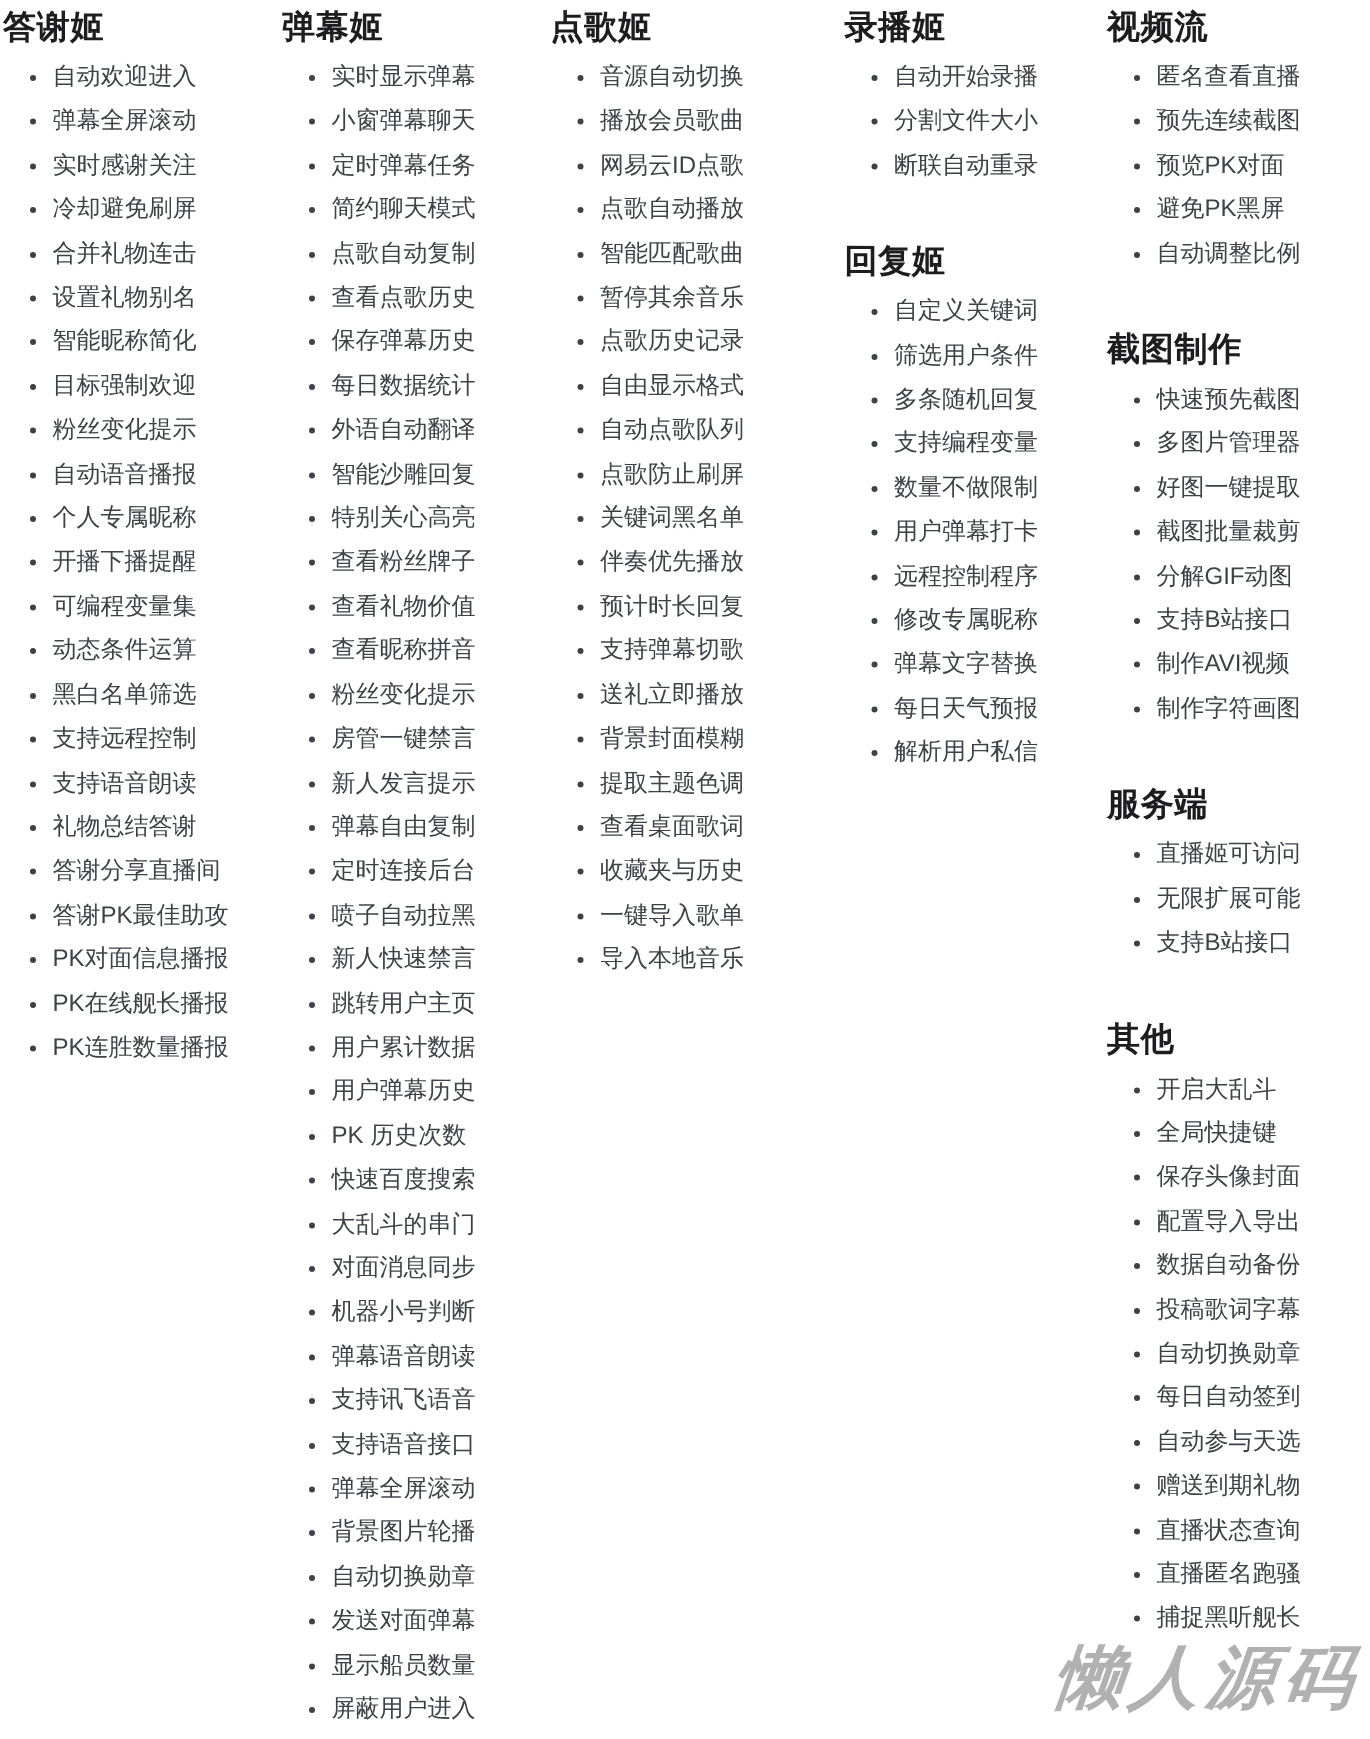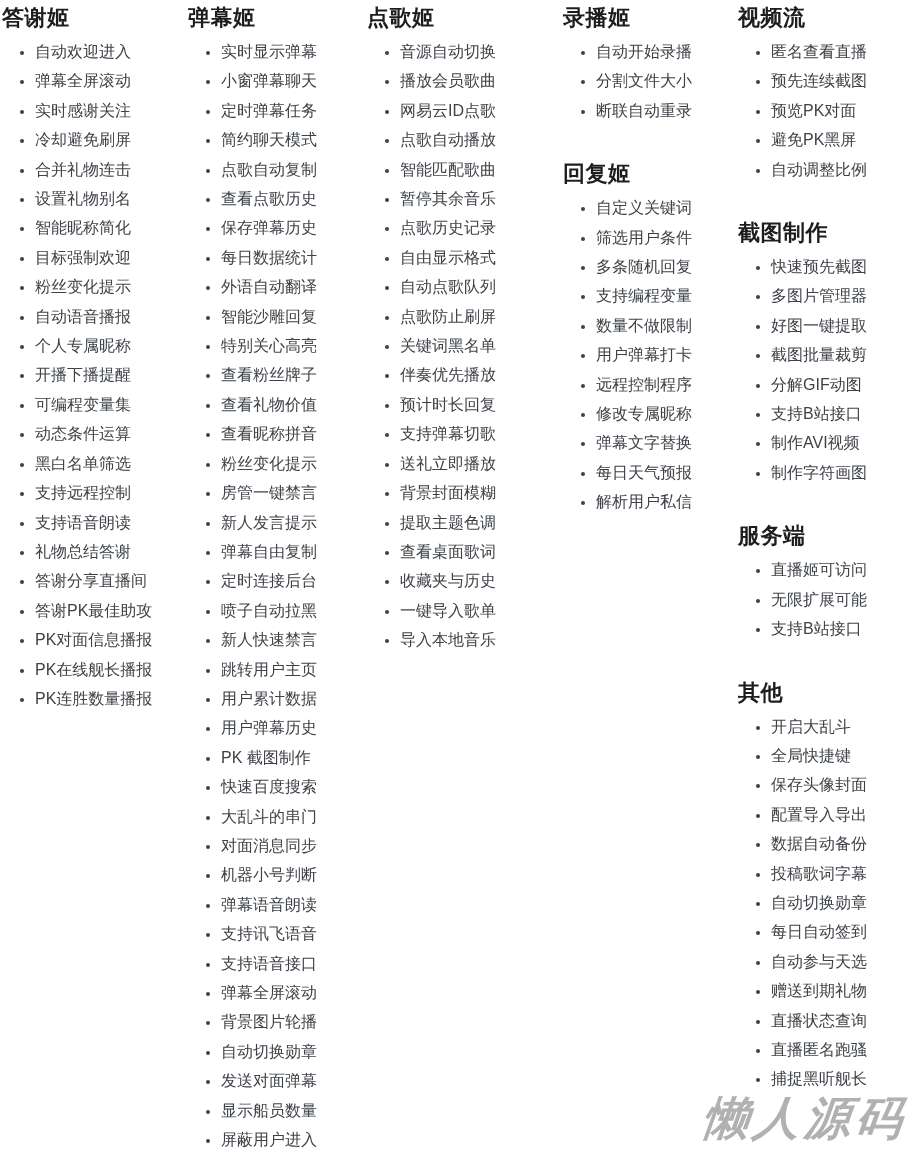--- a/index.html
+++ b/index.html
@@ -126,21 +126,21 @@
           <li class="feature-item">粉丝变化提示</li>
           <li class="feature-item">房管一键禁言</li>
           <li class="feature-item">新人发言提示</li>
           <li class="feature-item">弹幕自由复制</li>
           <li class="feature-item">定时连接后台</li>
           <li class="feature-item">喷子自动拉黑</li>
           <li class="feature-item">新人快速禁言</li>
           <li class="feature-item">跳转用户主页</li>
           <li class="feature-item">用户累计数据</li>
           <li class="feature-item">用户弹幕历史</li>
-          <li class="feature-item">PK 截图制作</li>
+          <li class="feature-item">PK 历史次数</li>
           <li class="feature-item">快速百度搜索</li>
           <li class="feature-item">大乱斗的串门</li>
           <li class="feature-item">对面消息同步</li>
           <li class="feature-item">机器小号判断</li>
           <li class="feature-item">弹幕语音朗读</li>
           <li class="feature-item">支持讯飞语音</li>
           <li class="feature-item">支持语音接口</li>
           <li class="feature-item">弹幕全屏滚动</li>
           <li class="feature-item">背景图片轮播</li>
           <li class="feature-item">自动切换勋章</li>

